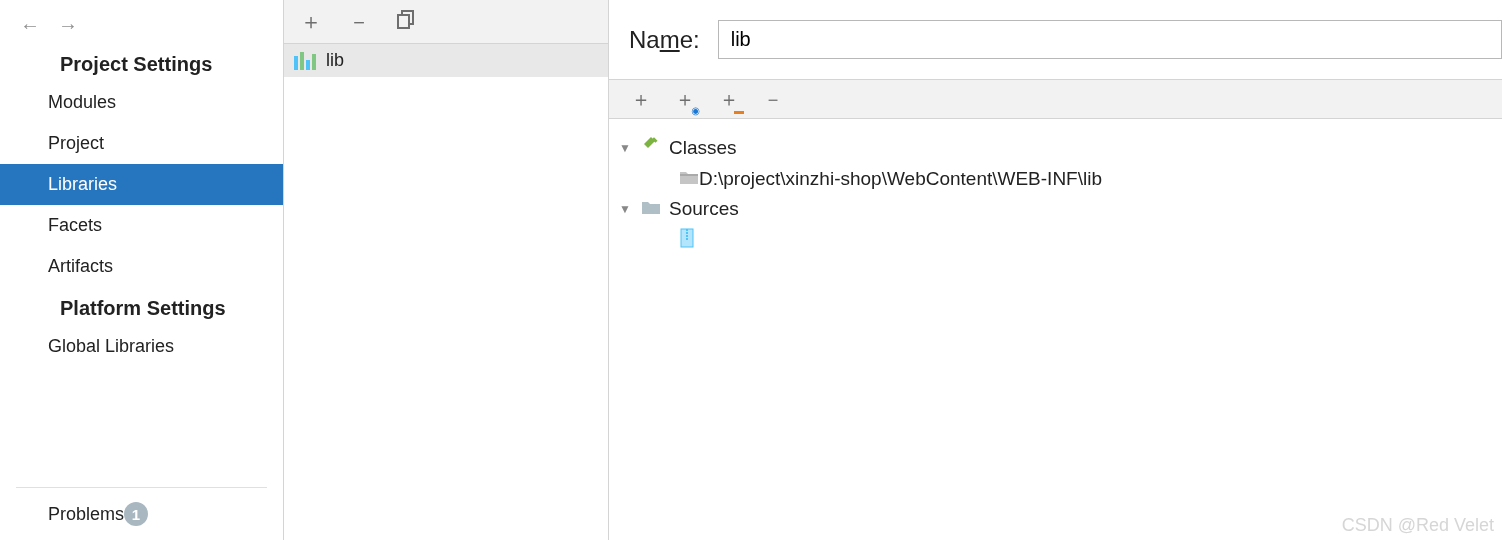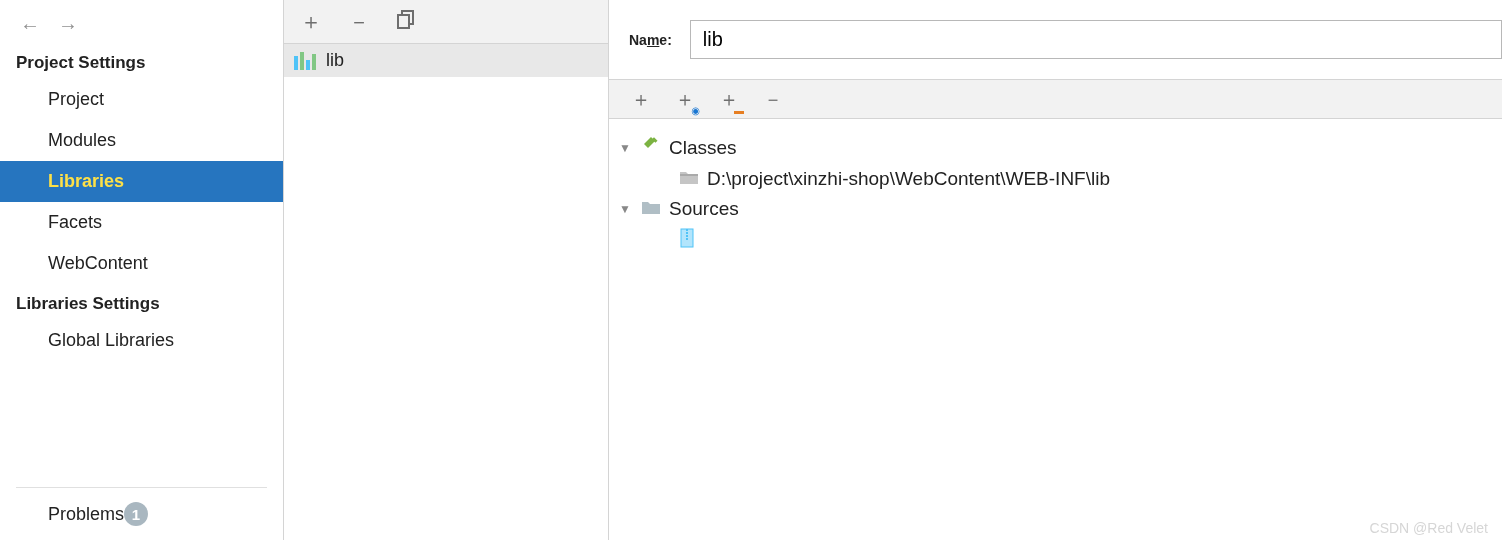--- a/index.html
+++ b/index.html
@@ -1,62 +1,62 @@
 <!DOCTYPE html>
 <html><head>
 <meta charset="utf-8">
 <style>
 * { box-sizing: border-box; margin: 0; padding: 0; }
 body { font-family: "Segoe UI", Arial, sans-serif; font-size: 16px; color: #222; background: #fff; width: 1502px; height: 540px; overflow: hidden; display: flex; }
 .sidebar { width: 284px; background: #fff; border-right: 1px solid #d4d4d4; display: flex; flex-direction: column; }
 .nav-arrows { padding: 12px 20px 8px; display: flex; gap: 18px; }
 .nav-arrows span { color: #909090; font-size: 20px; font-weight: bold; }
-.section-heading { font-weight: bold; font-size: 17px; padding: 10px 16px 6px; }
+.section-heading { font-weight: bold; font-size: 20px; padding: 10px 16px 6px; margin-left: 44px; }
 .side-item { padding: 10px 16px 10px 48px; font-size: 18px; cursor: pointer; }
-.side-item.selected { background: #2675bf; color: #fde047; font-weight: bold; }
+.side-item.selected { background: #2675bf; color: #ffffff; }
 .spacer { flex: 1; }
 .divider { border-top: 1px solid #e0e0e0; margin: 6px 16px 0; }
 .problems-row { display: flex; align-items: center; padding: 14px 16px 14px 48px; font-size: 18px; justify-content: flex-start; }
 .badge { background: #a9b7c0; color: #fff; border-radius: 50%; width: 24px; height: 24px; display: inline-flex; align-items: center; justify-content: center; font-size: 15px; font-weight: bold; }
 .middle { width: 325px; border-right: 1px solid #d4d4d4; background: #fff; display: flex; flex-direction: column; }
 .mid-toolbar { height: 44px; display: flex; align-items: center; gap: 26px; padding-left: 16px; border-bottom: 1px solid #d4d4d4; background: #f2f2f2; }
 .tb-icon { color: #6e6e6e; font-size: 22px; cursor: pointer; }
 .lib-row { display: flex; align-items: center; padding: 6px 10px; gap: 10px; background: #e8e8e8; }
 .lib-bars { display: flex; align-items: flex-end; gap: 2px; height: 18px; }
 .lib-bars span { display: block; width: 4px; }
 .lib-name { font-size: 18px; }
 .main { flex: 1; display: flex; flex-direction: column; position: relative; }
 .name-row { display: flex; align-items: center; gap: 18px; padding: 20px 0 20px 20px; }
-.name-label { font-size: 14px; font-weight: bold; }
+.name-label { font-size: 24px; }
 .name-label .u { text-decoration: underline; }
 .name-input { flex: 1; font-size: 20px; padding: 7px 12px; border: 1px solid #b8b8b8; font-family: inherit; }
 .main-toolbar { height: 40px; display: flex; align-items: center; gap: 24px; padding-left: 22px; border-top: 1px solid #d4d4d4; border-bottom: 1px solid #d4d4d4; background: #f2f2f2; }
 .tb-btn { position: relative; color: #6e6e6e; font-size: 20px; cursor: pointer; display: inline-flex; }
 .tb-overlay { position: absolute; right: -5px; bottom: -3px; font-size: 10px; }
 .tree { padding: 12px 10px; font-size: 19px; }
 .tree-node { display: flex; align-items: center; gap: 8px; padding: 4px 0; }
-.tree-child { display: flex; align-items: flex-end; gap: 8px; padding: 4px 0 4px 60px; }
+.tree-child { display: flex; align-items: flex-end; gap: 0; padding: 4px 0 4px 60px; }
 .expander { color: #888; font-size: 12px; width: 14px; }
-.watermark { position: absolute; right: 14px; bottom: 4px; color: #d6d6d6; font-size: 14px; }
+.watermark { position: absolute; right: 8px; bottom: 4px; color: #d6d6d6; font-size: 18px; }
 </style>
 </head>
 <body>
 
 <div class="sidebar">
   <div class="nav-arrows">
     <span>←</span>
     <span>→</span>
   </div>
   <div class="section-heading">Project Settings</div>
+  <div class="side-item">Modules</div>
   <div class="side-item">Project</div>
-  <div class="side-item">Modules</div>
   <div class="side-item selected">Libraries</div>
   <div class="side-item">Facets</div>
-  <div class="side-item">WebContent</div>
-  <div class="section-heading">Libraries Settings</div>
+  <div class="side-item">Artifacts</div>
+  <div class="section-heading">Platform Settings</div>
   <div class="side-item">Global Libraries</div>
   <div class="spacer"></div>
   <div class="divider"></div>
   <div class="problems-row">
     <span>Problems</span>
     <span class="badge">1</span>
   </div>
 </div>
 
 <div class="middle">

